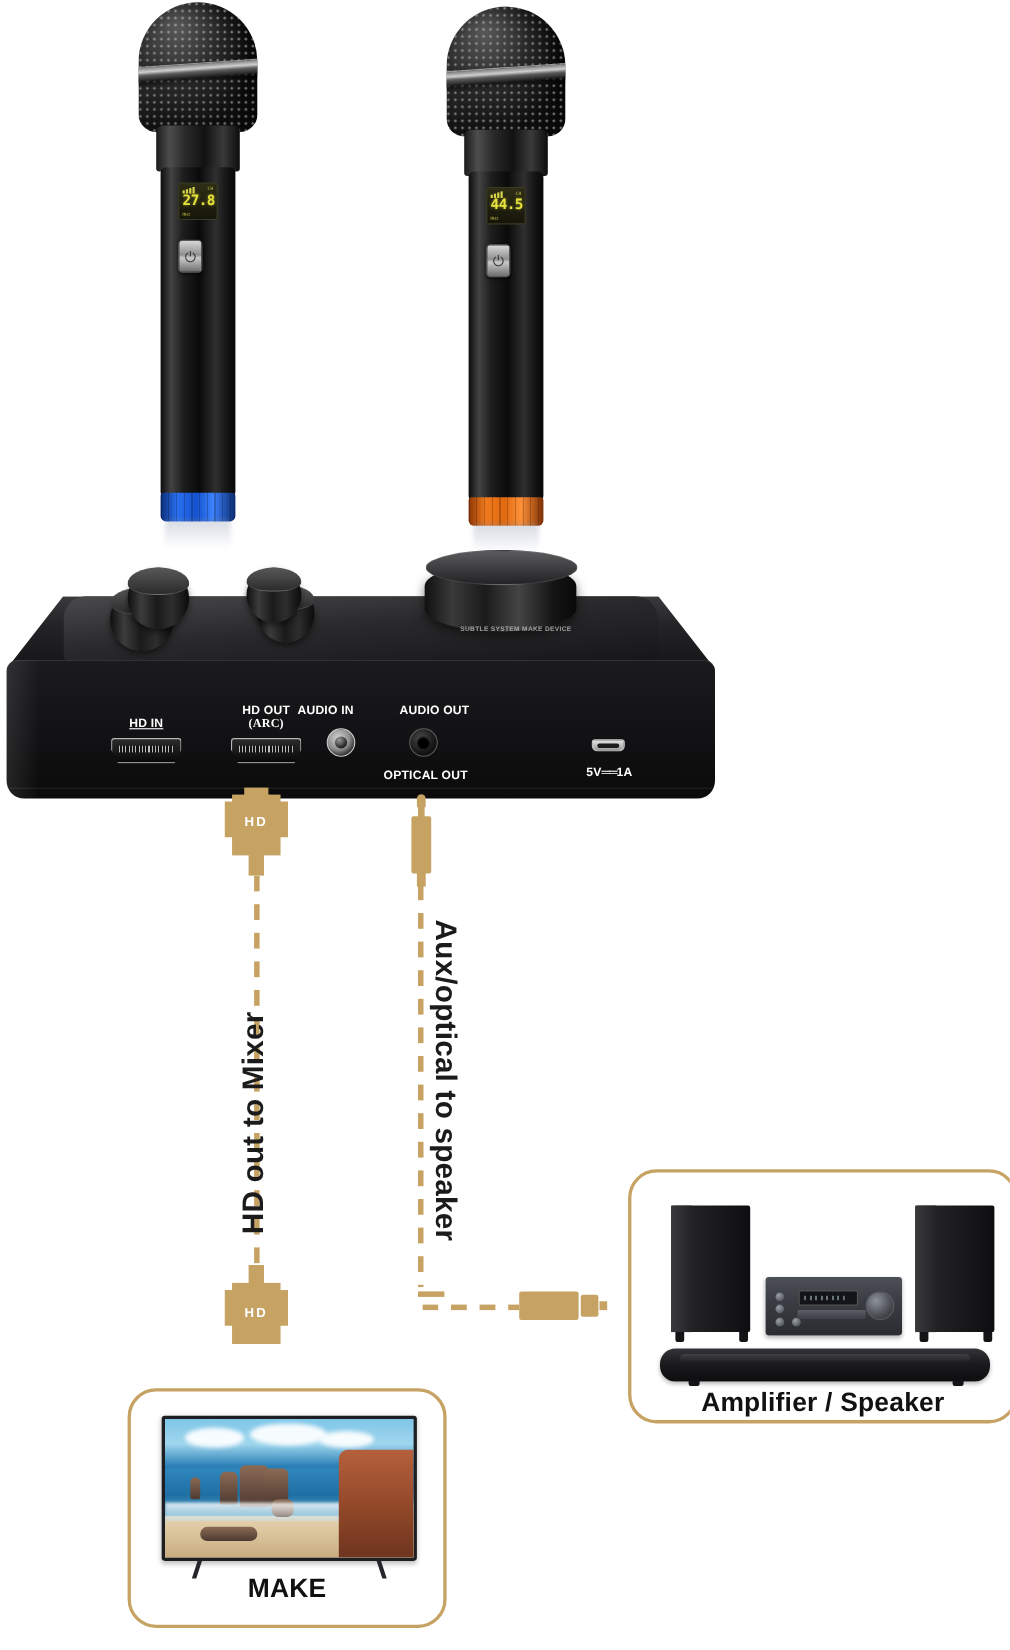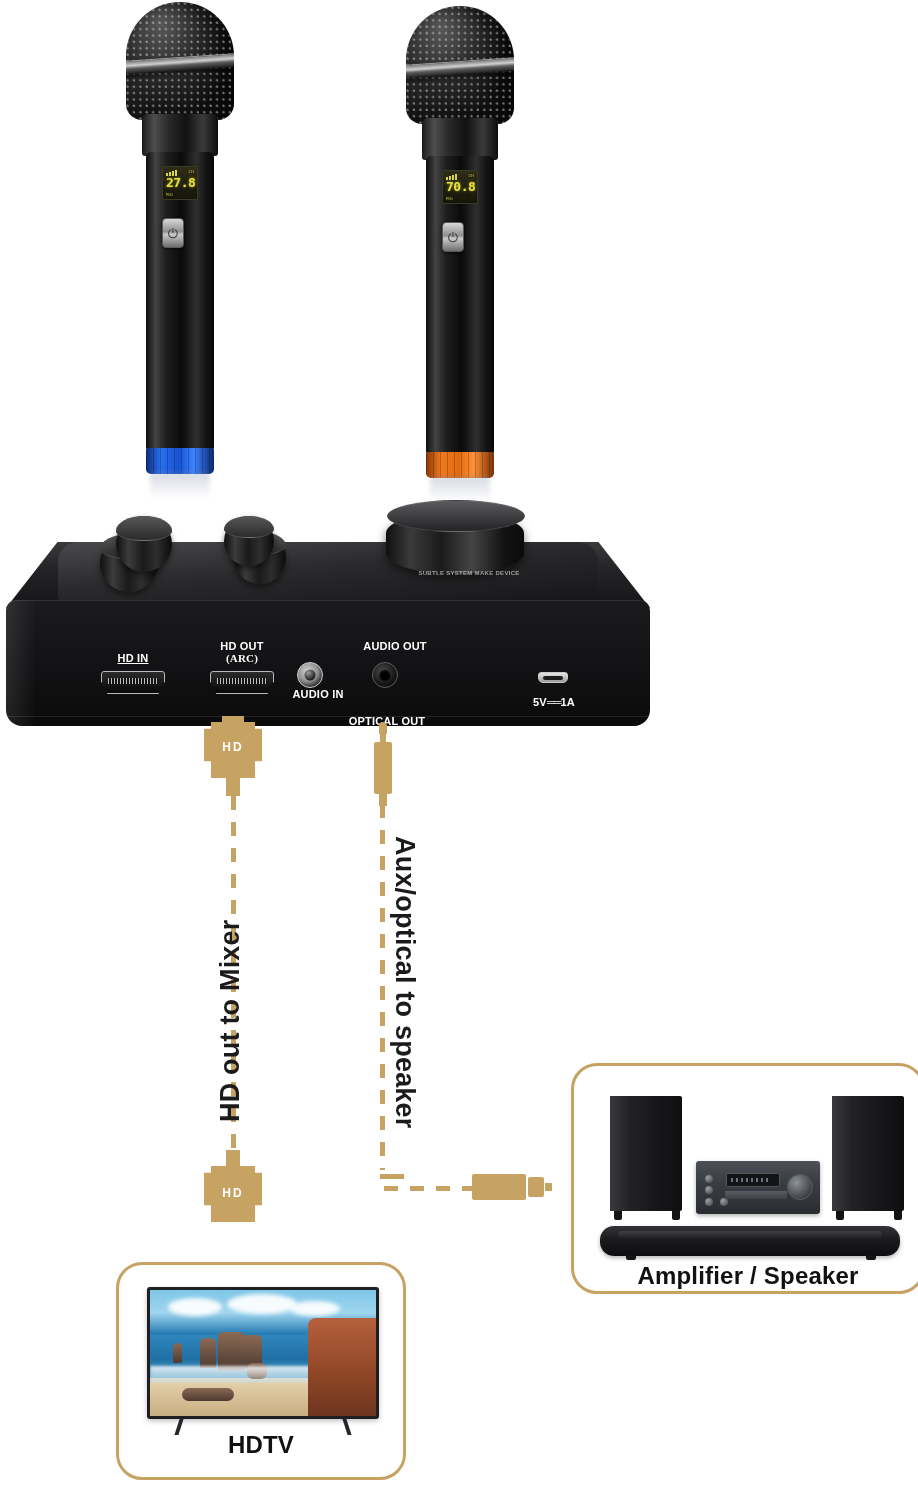--- a/index.html
+++ b/index.html
@@ -398,21 +398,21 @@
     <div class="mic-neck"></div>
     <div class="mic-body">
       <div class="mic-lcd">
         <div class="lcd-bars">
             <i></i>
             <i></i>
             <i></i>
             <i></i>
           </div>
         <div class="lcd-ch">CH</div>
-        <div class="lcd-freq">70.8</div>
+        <div class="lcd-freq">44.5</div>
         <div class="lcd-sub">MHz</div>
       </div>
       <div class="mic-btn">
           <span>⏻</span>
         </div>
     </div>
     <div class="mic-ring" style="background:linear-gradient(90deg,#8a3505 0%,#f07a1e 22%,#e2690f 48%,#ff9138 70%,#7c2f04 100%);"></div>
     <div class="mic-refl"></div>
   </div>
 
@@ -432,27 +432,27 @@
     <div class="mixer-front"></div>
     <div class="mixer-shade-l"></div>
 
     <div class="port-label" style="left:72px; top:158px; width:110px;text-decoration:underline;">HD  IN</div>
     <div class="hdmi-port" style="left:95px; top:177px;"></div>
 
     <div class="port-label" style="left:181px; top:146px; width:110px;">HD OUT</div>
     <div class="port-label" style="left:181px; top:158px; width:110px;font-family:Liberation Serif, serif;">(ARC)</div>
     <div class="hdmi-port" style="left:204px; top:177px;"></div>
 
-    <div class="port-label" style="left:257px; top:146px; width:110px;margin-top:48px;">AUDIO IN</div>
+    <div class="port-label" style="left:235px; top:146px; width:110px;">AUDIO IN</div>
     <div class="jack-in" style="left:291px; top:168px;"></div>
 
     <div class="port-label" style="left:334px; top:146px; width:110px;">AUDIO OUT</div>
     <div class="jack-out" style="left:366px; top:168px;"></div>
 
-    <div class="port-label" style="left:283px; top:205px; width:196px;margin-top:16px;">OPTICAL OUT</div>
+    <div class="port-label" style="left:283px; top:205px; width:196px;">OPTICAL OUT</div>
 
     <div class="usb-port" style="left:532px; top:178px;"></div>
     <div class="port-label" style="left:492px; top:202px; width:112px; font-size:11px;">
       <span>5V</span><span style="letter-spacing:-1px;">══</span><span>1A</span>
     </div>
   </div>
 
   <div class="hd-plug" style="left:204px; top:722px; width:58px; height:78px;">
     <div class="tab" style="top:-6px;"></div>
     <div class="body"></div>
@@ -525,16 +525,16 @@
           <div class="rock" style="left:43%; top:58%; width:20px; height:16px; border-radius:6px;"></div>
           <div class="foam"></div>
           <div class="sand"></div>
           <div class="cliff"></div>
           <div class="rock" style="left:14%; top:78%; width:52px; height:13px; border-radius:7px;"></div>
         </div>
       </div>
       <div class="tv-stand-l"></div>
       <div class="tv-stand-r"></div>
     </div>
-    <div class="box-caption" style="left:0; top:166px;">HDTV</div>
+    <div class="box-caption" style="left:0; top:166px;">MAKE</div>
   </div>
 
 </div>
 
 </body></html>

